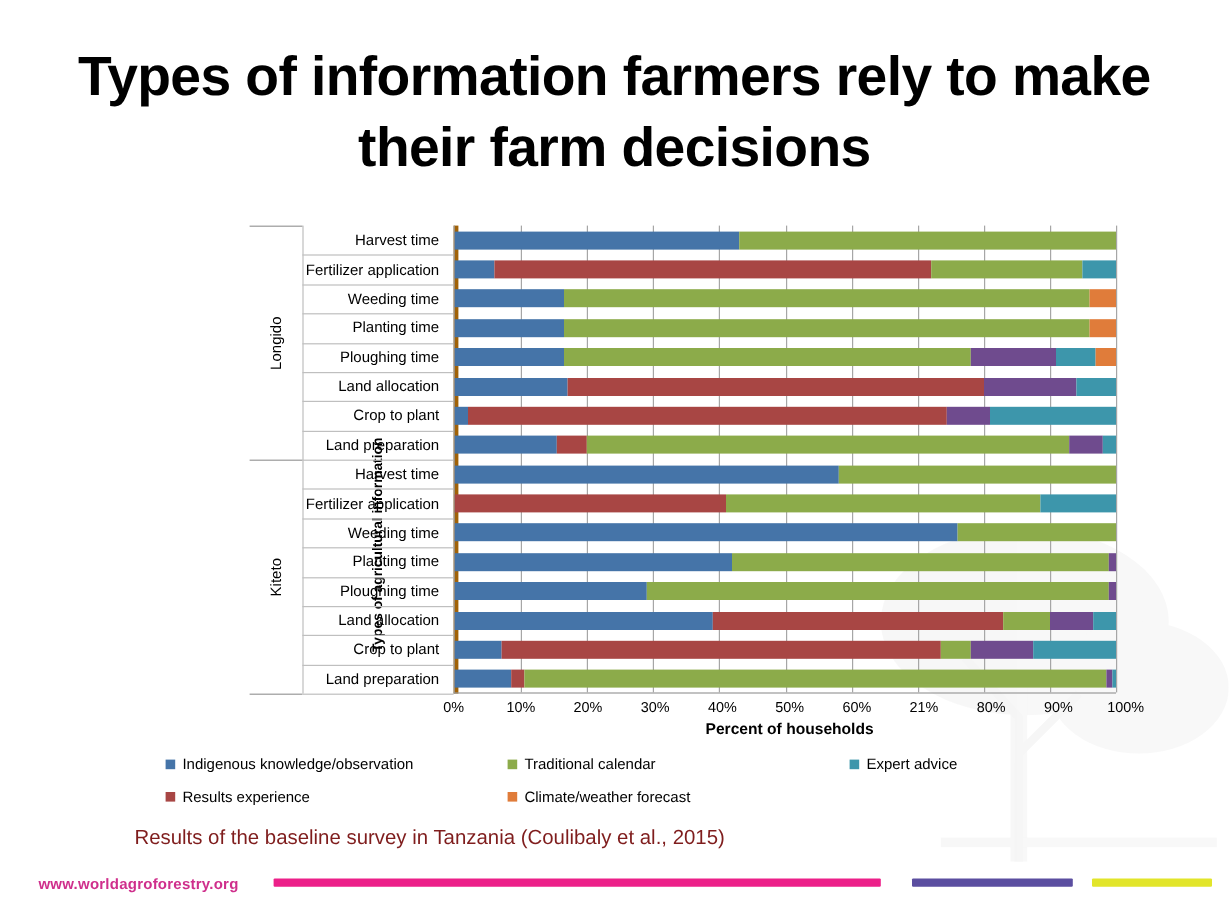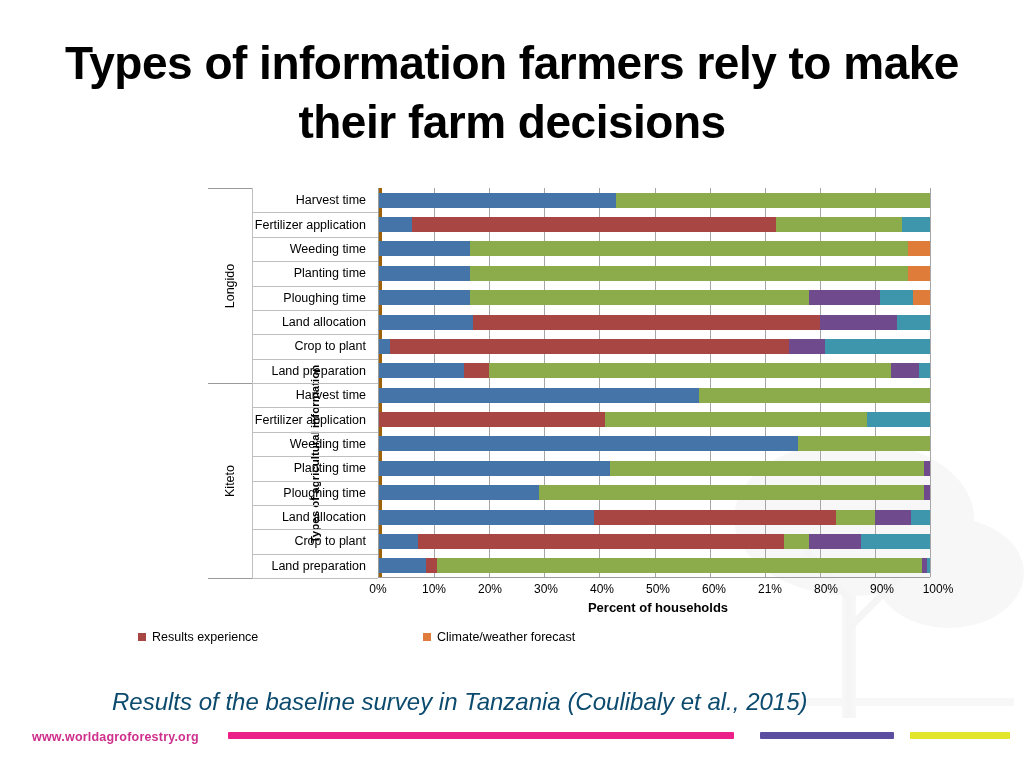--- a/index.html
+++ b/index.html
@@ -61,21 +61,21 @@
   .legend{position:absolute;left:138px;top:630px;width:790px;}
   .legend-row{display:flex;width:100%;margin-bottom:13px;}
   .legend-item{display:flex;align-items:center;font-size:12.5px;color:#000;}
   .legend-item.c0{width:285px;}
   .legend-item.c1{width:285px;}
   .legend-item.c2{width:220px;}
   .swatch{width:8px;height:8px;margin-right:6px;flex:none;}
 
   
   .caption{
-    position:absolute;left:112px;top:688px;font-size:24px;font-style:italic;color:#0c4a6e;
+    position:absolute;left:112px;top:688px;font-size:17px;color:#7f1d1d;
   }
 
   
   .footer{position:absolute;left:0;bottom:22px;width:1024px;height:14px;}
   .footer-url{position:absolute;left:32px;top:-2px;font-size:12.5px;color:#cf2f8c;font-weight:bold;letter-spacing:.2px;}
   .fbar{position:absolute;height:7px;border-radius:1px;}
   .fbar.pink{left:228px;width:506px;background:#ec2089;}
   .fbar.purple{left:760px;width:134px;background:#5b4ea0;}
   .fbar.yellow{left:910px;width:100px;background:#e2e52a;}
 </style>
@@ -267,20 +267,34 @@
     <div class="xtick" style="left: 70%;">21%</div>
     <div class="xtick" style="left: 80%;">80%</div>
     <div class="xtick" style="left: 90%;">90%</div>
     <div class="xtick" style="left: 100%;">100%</div>
   </div>
 <div class="xaxis-title">Percent of households</div>
 
 <div class="legend">
     <div class="legend-row">
       <div class="legend-item c0">
+        <span class="swatch" style="background: rgb(69, 116, 168);"></span>
+        <span>Indigenous knowledge/observation</span>
+      </div>
+      <div class="legend-item c1">
+        <span class="swatch" style="background: rgb(140, 171, 74);"></span>
+        <span>Traditional calendar</span>
+      </div>
+      <div class="legend-item c2">
+        <span class="swatch" style="background: rgb(61, 150, 171);"></span>
+        <span>Expert advice</span>
+      </div>
+    </div>
+    <div class="legend-row">
+      <div class="legend-item c0">
         <span class="swatch" style="background: rgb(168, 70, 68);"></span>
         <span>Results experience</span>
       </div>
       <div class="legend-item c2">
         <span class="swatch" style="background: rgb(224, 124, 58);"></span>
         <span>Climate/weather forecast</span>
       </div>
     </div>
   </div>
 

